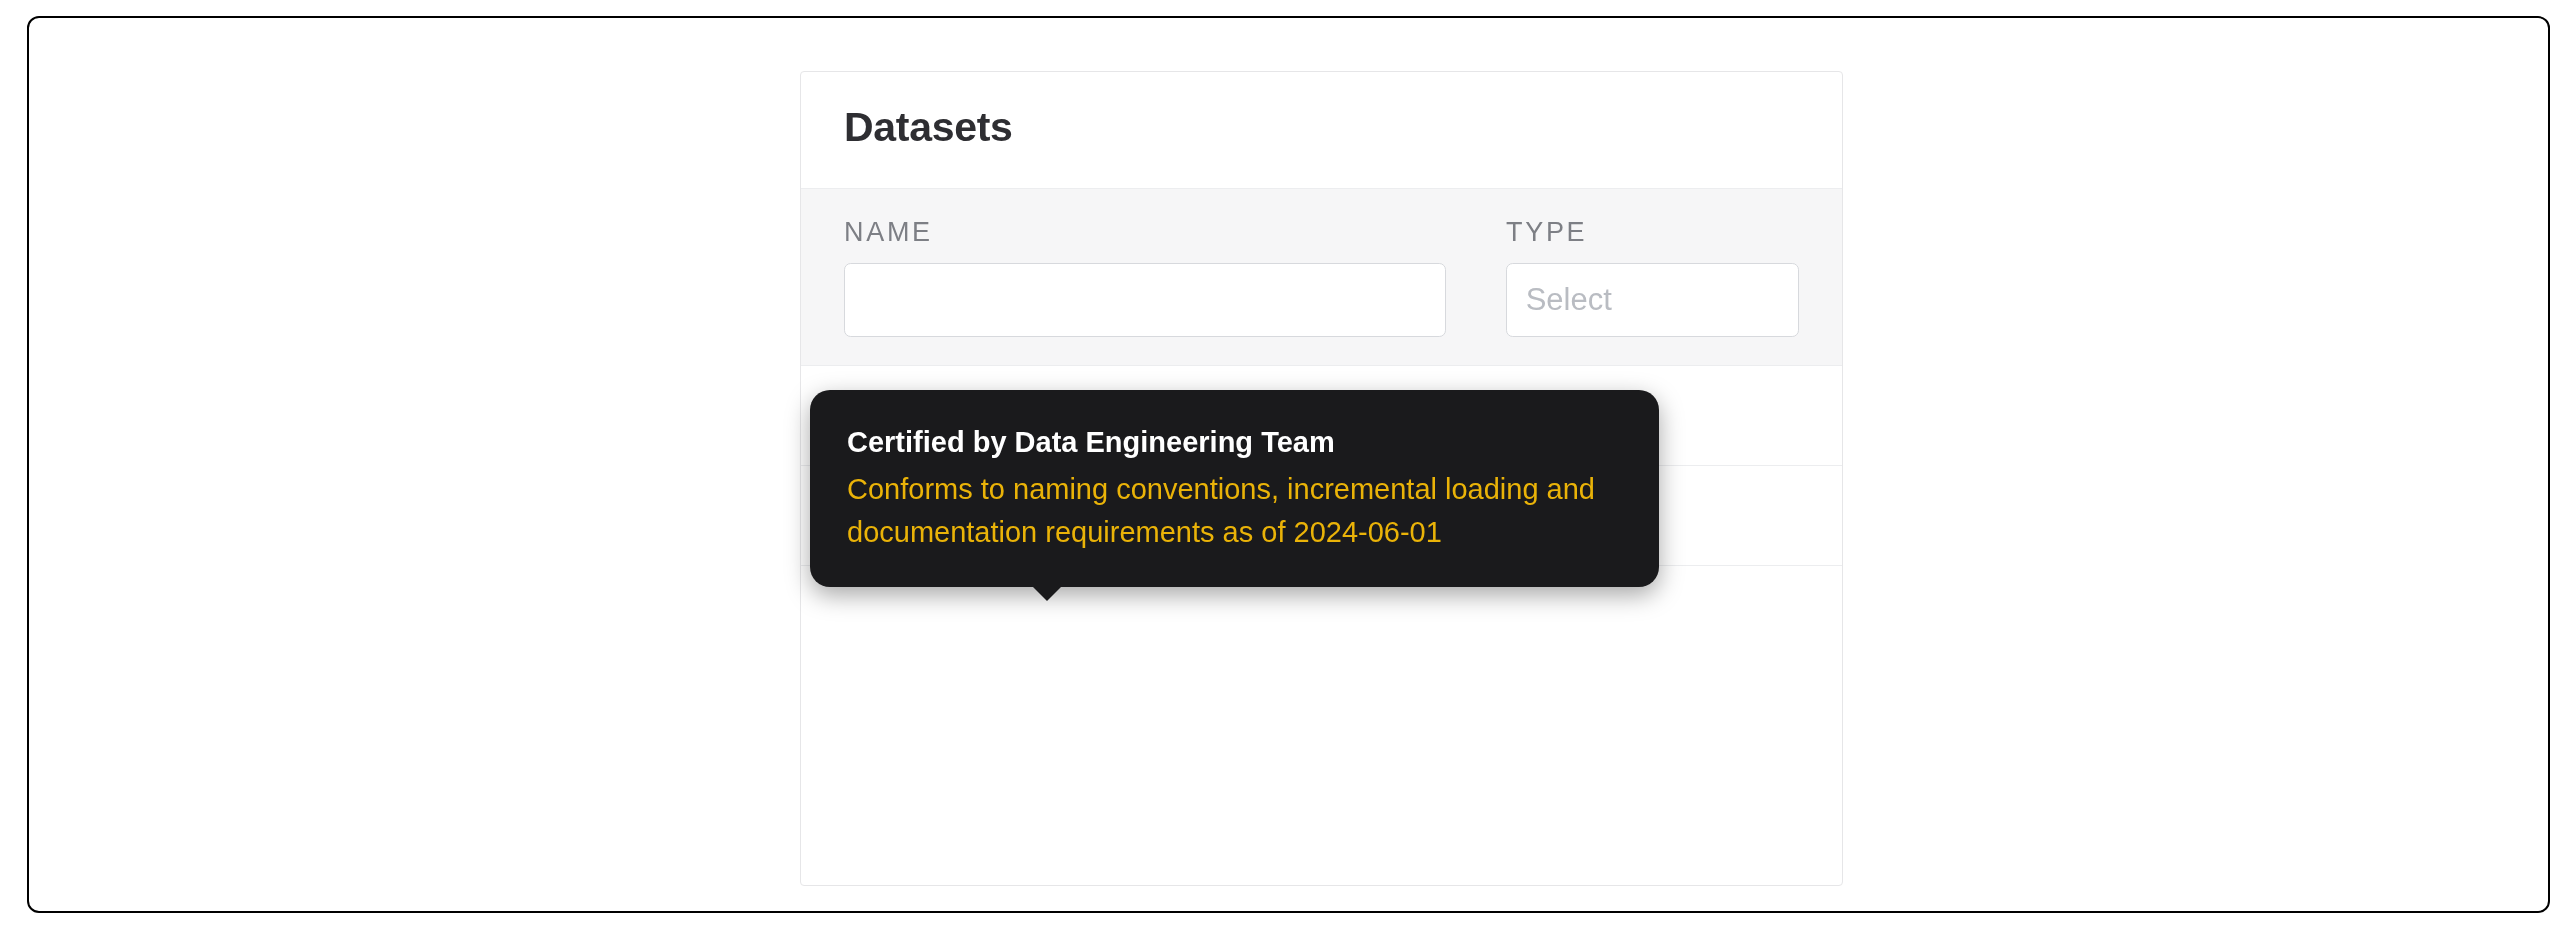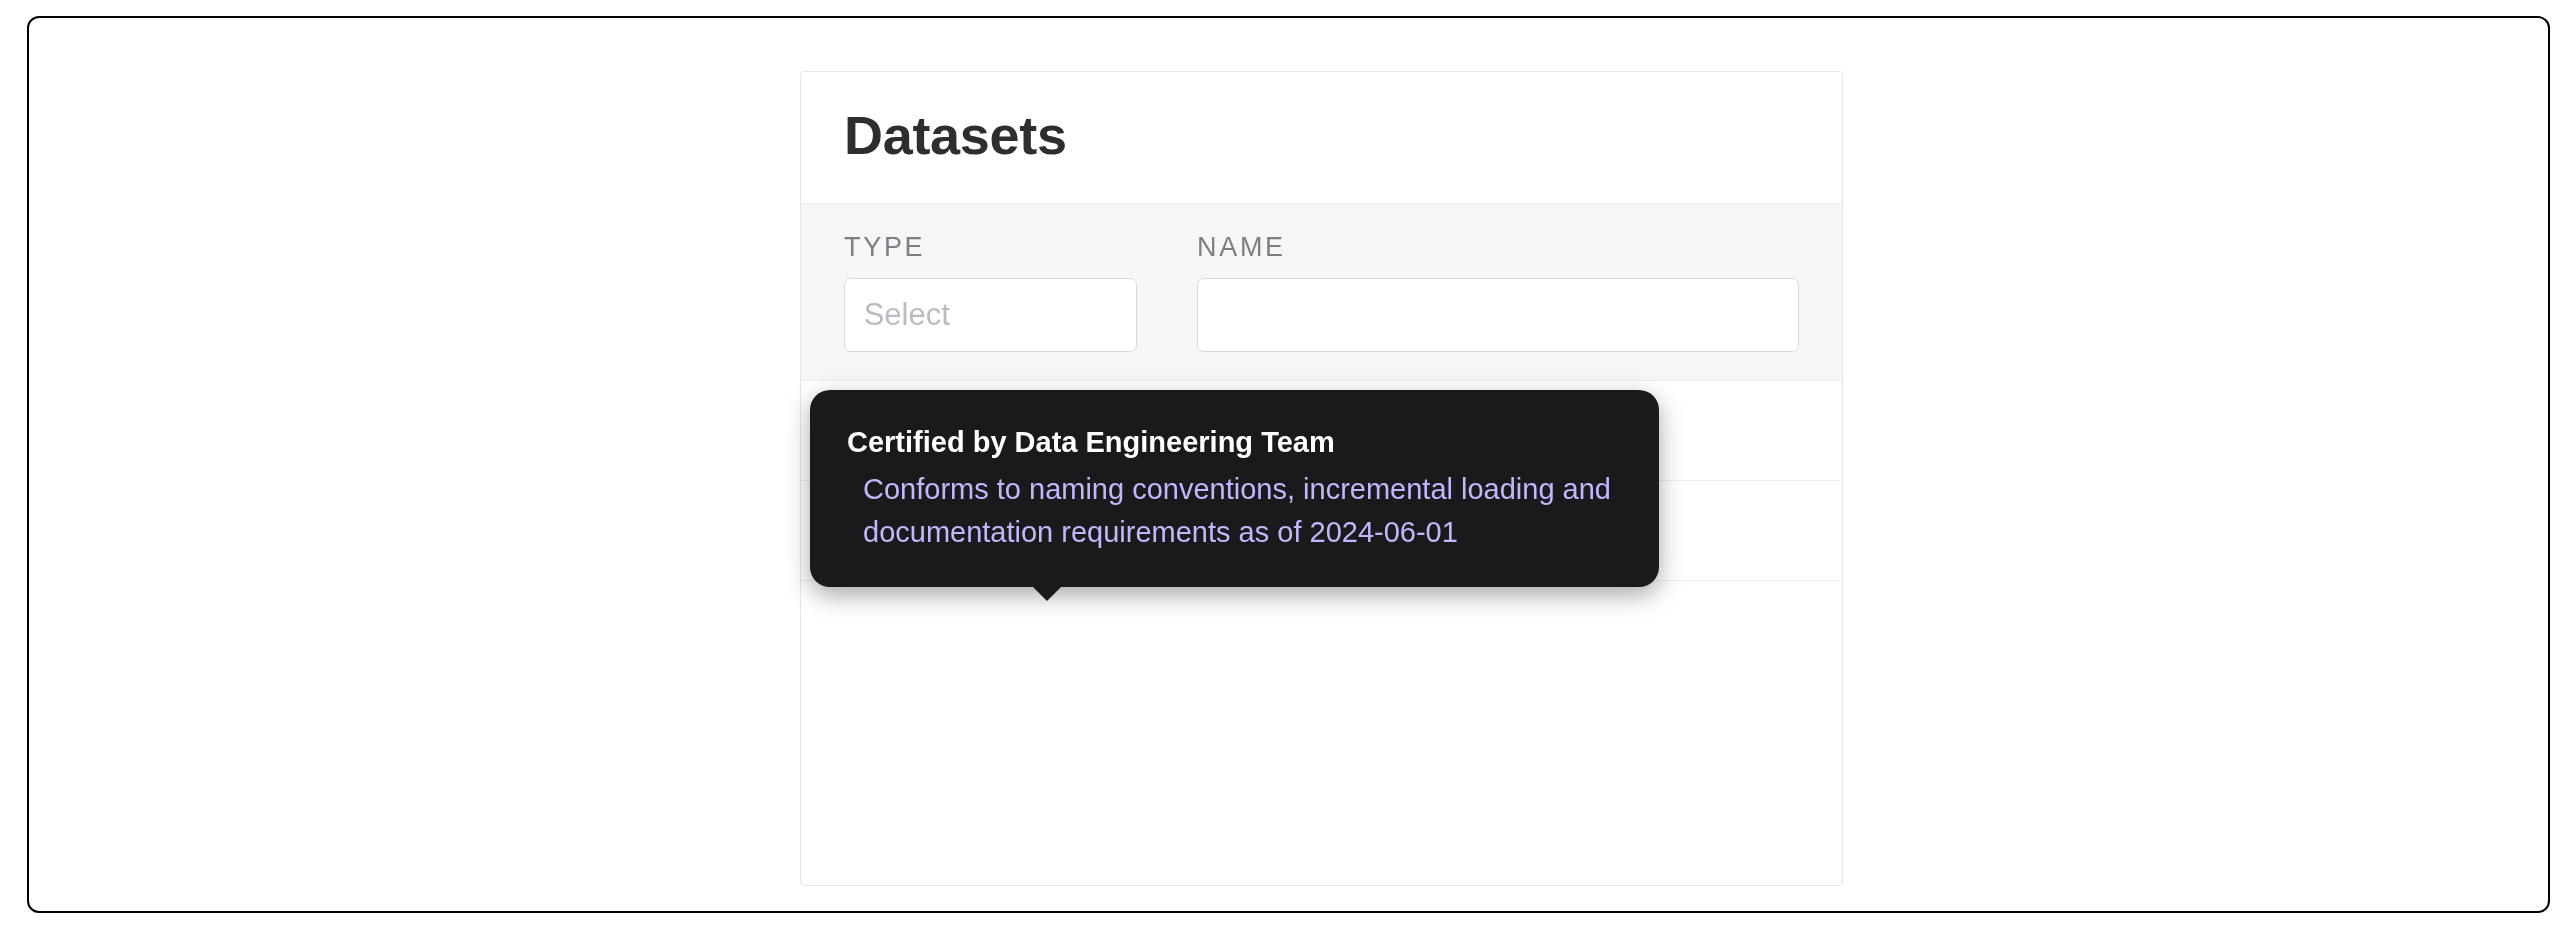--- a/index.html
+++ b/index.html
@@ -25,21 +25,21 @@
     left: 771px;
     top: 53px;
     width: 1043px;
     height: 815px;
     border: 0.7px solid #e6e6e8;
     border-radius: 4px;
     background: #ffffff;
     overflow: hidden;
   }
   .panel-title {
-    font-size: 54px;
+    font-size: 41px;
     font-weight: 700;
     color: #2e2e32;
     padding: 32px 43px 37px 43px;
     letter-spacing: -0.3px;
   }
   .filters {
     background: #f6f6f7;
     border-top: 0.7px solid #ecedef;
     border-bottom: 0.7px solid #ecedef;
     padding: 28px 43px 28px 43px;
@@ -126,50 +126,50 @@
     font-size: 29px;
     line-height: 1.48;
     z-index: 10;
     box-shadow: 0 8px 24px rgba(0,0,0,.35);
   }
   .tooltip-title {
     font-weight: 700;
     color: #ffffff;
     margin-bottom: 4px;
   }
-  .tooltip-body { color: #c4b5fd; margin-left: 16px; }
+  .tooltip-body { color: #eab308; }
   .tooltip-arrow {
     position: absolute;
     left: 221px;
     bottom: -14.7px;
     width: 0; height: 0;
     border-left: 16px solid transparent;
     border-right: 16px solid transparent;
     border-top: 16px solid #1a1a1c;
   }
 </style>
 </head>
 <body>
 
 <div class="outer-frame">
 
   <div class="panel">
 
     <div class="panel-title">Datasets</div>
 
     <div class="filters">
+      <div class="filter-col name">
+        <div class="filter-label">NAME</div>
+        <input class="filter-input" placeholder="" style="">
+      </div>
       <div class="filter-col type">
         <div class="filter-label">TYPE</div>
         <div class="filter-select">
           <span>Select</span>
         </div>
-      </div>
-      <div class="filter-col name">
-        <div class="filter-label">NAME</div>
-        <input class="filter-input" placeholder="" style="">
       </div>
     </div>
 
     <div class="list">
       <div class="list-header">
         <span class="list-header-label">Name</span>
       </div>
 
       <div class="list-row">
         <span class="dataset-icon">

